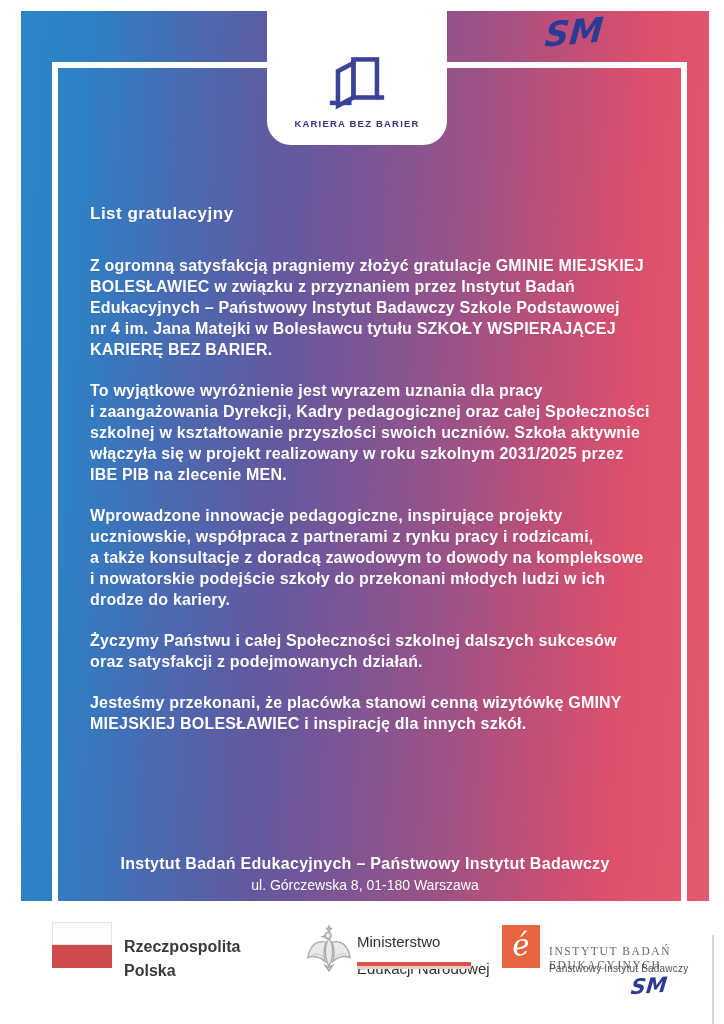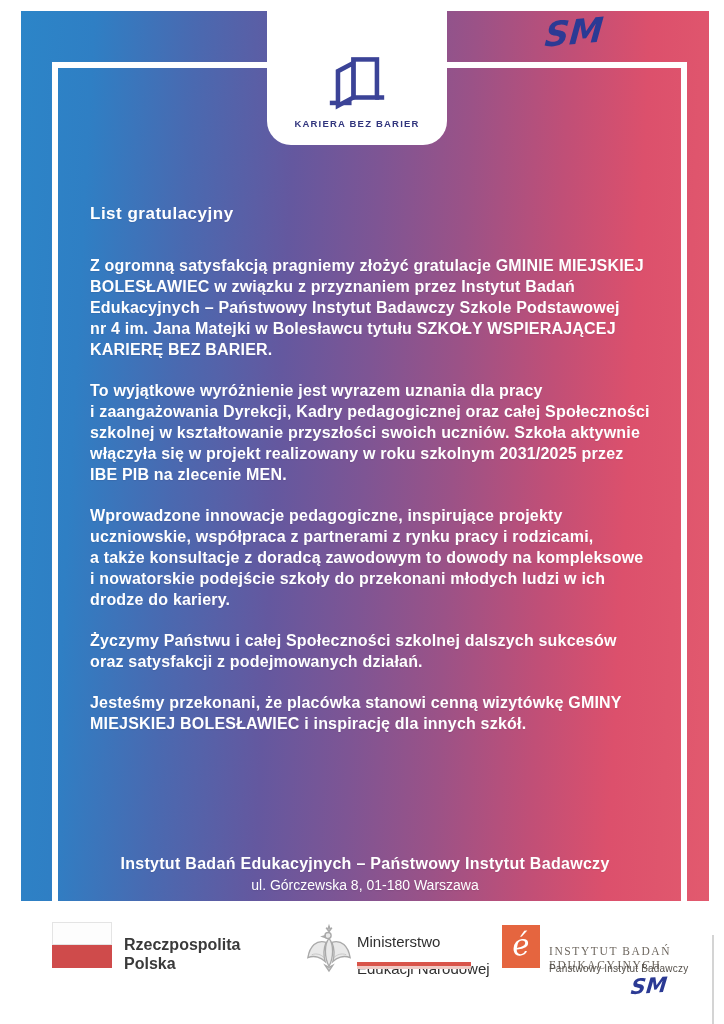--- a/index.html
+++ b/index.html
@@ -57,21 +57,21 @@
     font-family:"DejaVu Sans",sans-serif;z-index:5;
   }
   .ink-top{left:545px;top:12px;font-size:34px;transform:rotate(-5deg) skewX(-10deg);}
   .ink-bottom{left:631px;top:974px;font-size:21px;transform:rotate(-4deg) skewX(-10deg);}
 
   
   .flag{position:absolute;left:52px;top:922px;width:60px;height:46px;}
   .flag .white{position:absolute;left:0;top:0;width:100%;height:50%;background:#fdfdfd;box-shadow:inset 0 0 0 1px #e4e4e4;}
   .flag .red{position:absolute;left:0;top:50%;width:100%;height:50%;background:#cf4b4b;}
   .rp-label{
-    position:absolute;left:124px;top:935px;font-size:16px;line-height:19px;
+    position:absolute;left:124px;top:935px;font-size:16px;line-height:24px;
     font-weight:600;color:#3a3a3a;white-space:pre-line;
   }
   .eagle{position:absolute;left:305px;top:923px;width:48px;height:52px;}
   .men-label{
     position:absolute;left:357px;top:928px;font-size:15px;line-height:27px;
     color:#2f2f2f;font-weight:400;white-space:pre-line;
   }
   .men-underline{position:absolute;left:357px;top:962px;width:114px;height:7px;}
   .men-underline .r{height:4px;background:#d9544a;}
   .men-underline .p{height:3px;background:#f0cac5;}

